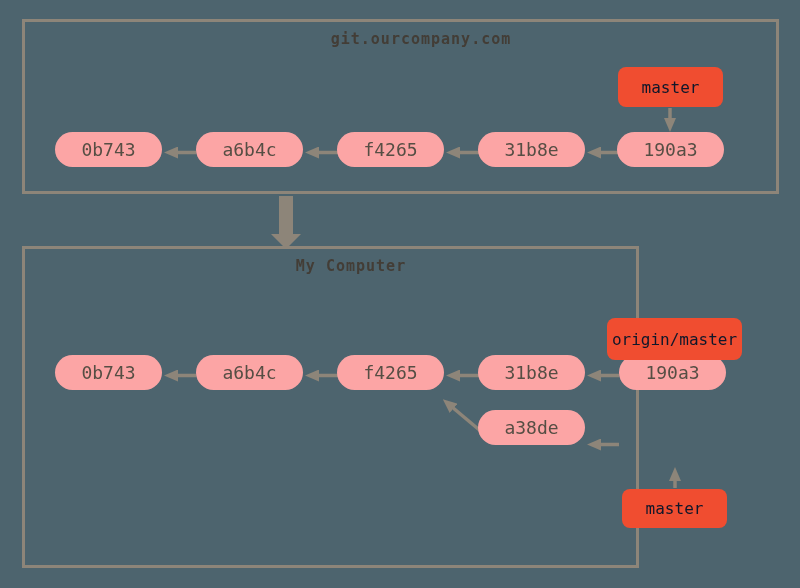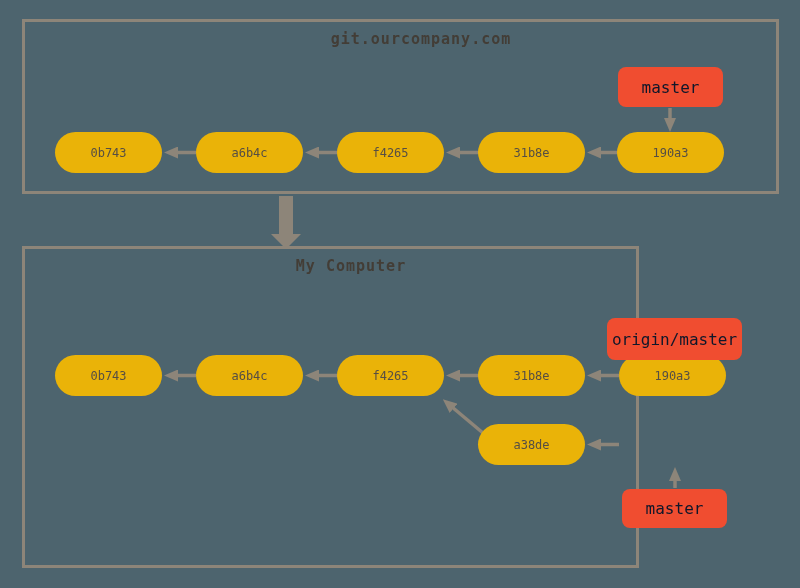--- a/index.html
+++ b/index.html
@@ -32,27 +32,27 @@
     text-align: center;
     font-size: 15px;
     font-weight: bold;
     color: #433d36;
     letter-spacing: 1px;
     margin-left: 41px;
   }
   .commit-node {
     position: absolute;
     width: 107px;
-    height: 41px;
-    background: #eab308;
+    height: 35px;
+    background: #fca5a5;
     border-radius: 21px;
     display: flex;
     align-items: center;
     justify-content: center;
-    font-size: 12px;
+    font-size: 18px;
     color: #564e44;
   }
   .branch-label {
     position: absolute;
     background: #f04d30;
     border-radius: 8px;
     display: flex;
     align-items: center;
     justify-content: center;
     font-size: 16px;
@@ -80,21 +80,21 @@
   #r-c2 { left: 337px; top: 132px; }
   #r-c3 { left: 478px; top: 132px; }
   #r-c4 { left: 617px; top: 132px; }
   #r-master { left: 618px; top: 67px; width: 105px; height: 40px; }
   
   #l-c0 { left: 55px;  top: 355px; }
   #l-c1 { left: 196px; top: 355px; }
   #l-c2 { left: 337px; top: 355px; }
   #l-c3 { left: 478px; top: 355px; }
   #l-c4 { left: 619px; top: 355px; }
-  #l-b0 { left: 478px; top: 424px; }
+  #l-b0 { left: 478px; top: 410px; }
   #l-b1 { left: 619px; top: 424px; }
   #l-origin-master { left: 607px; top: 290px; width: 135px; height: 42px; margin-top: 28px; }
   #l-master { left: 622px; top: 489px; width: 105px; height: 39px; }
 </style>
 </head>
 <body>
 
 <div class="stage">
 
   <div class="repo-box remote">

